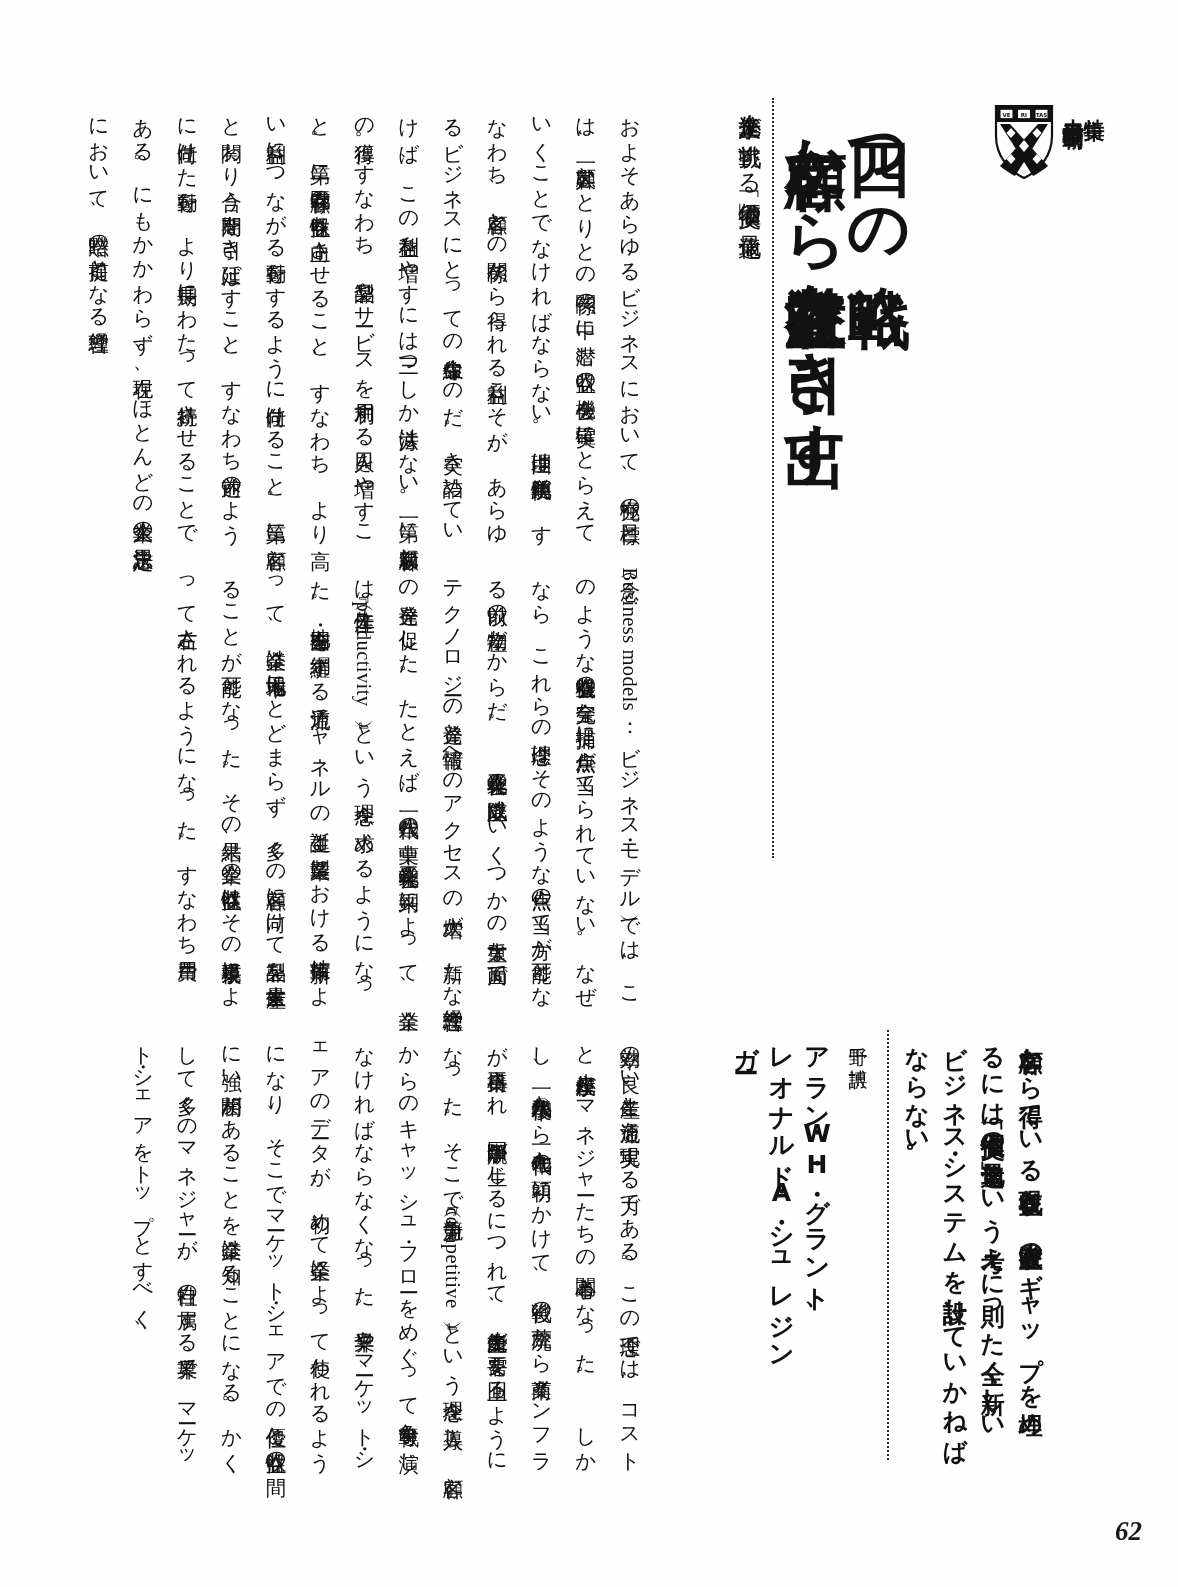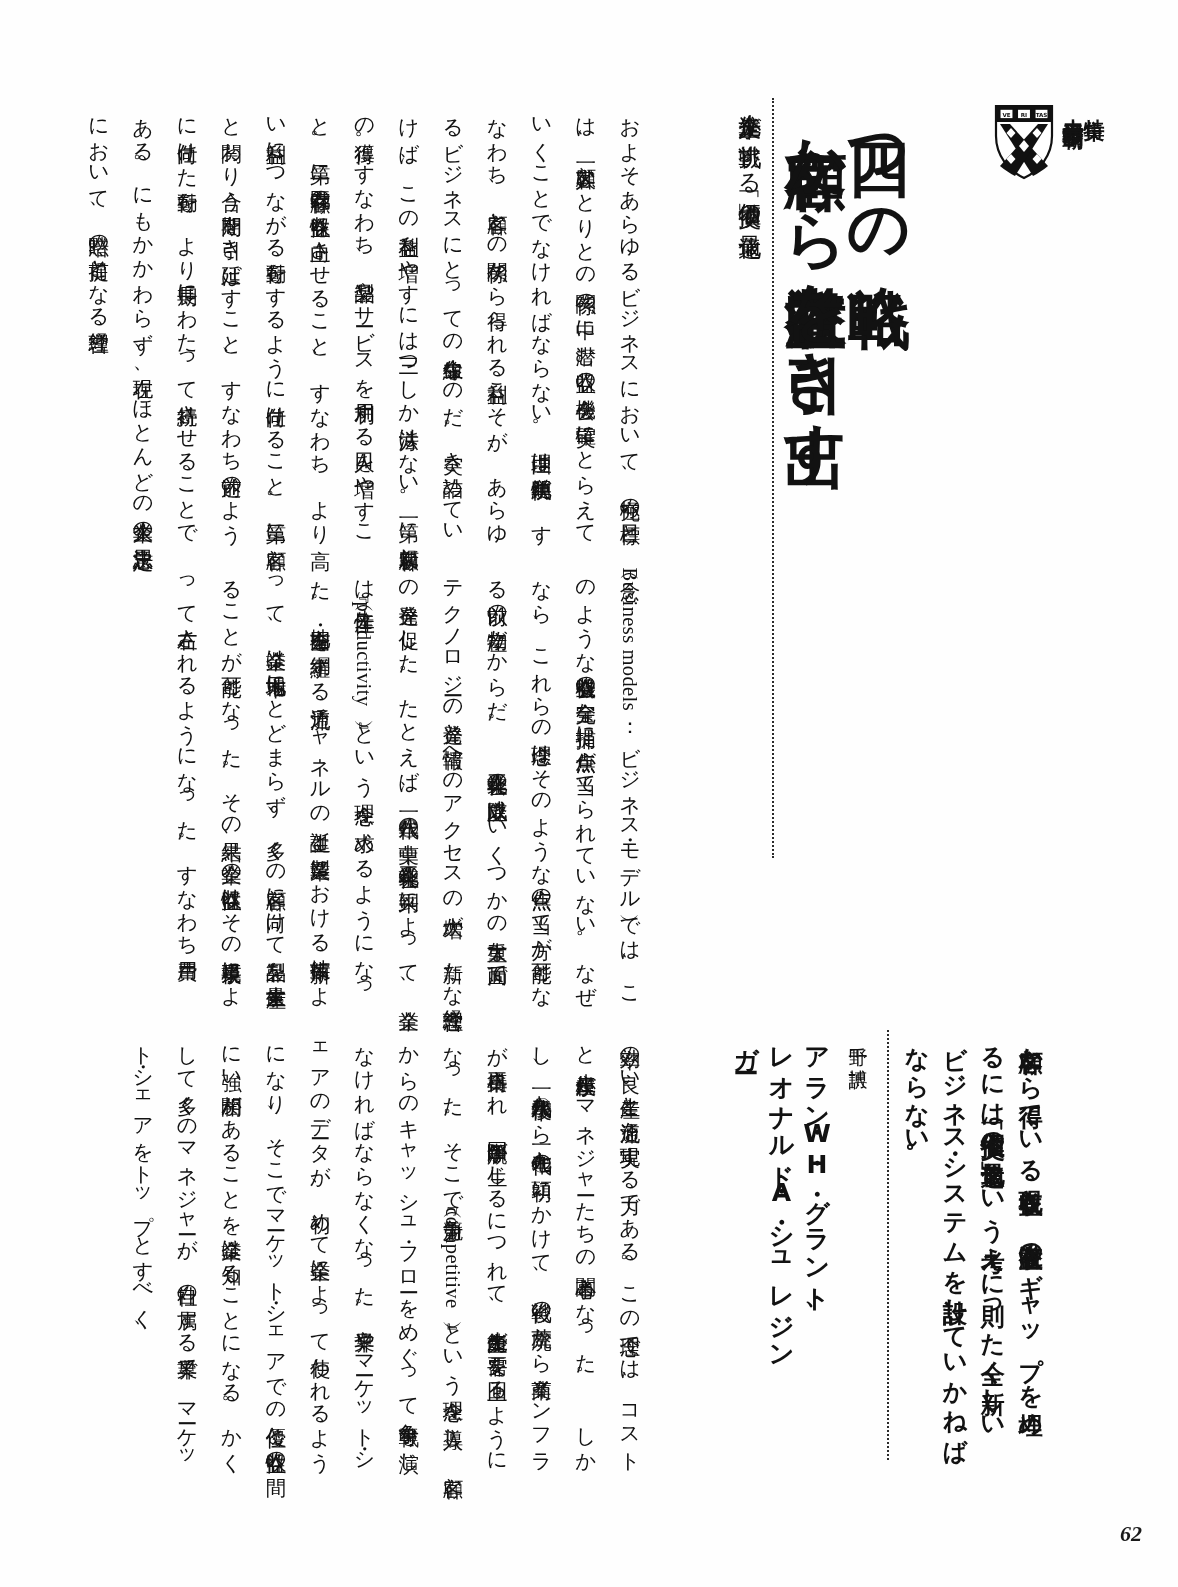--- a/index.html
+++ b/index.html
@@ -192,21 +192,21 @@
   }
 
   
   #folio {
     position: absolute;
     right: 36px;
     bottom: 40px;
     font-family: "Liberation Serif", "DejaVu Serif", serif;
     font-style: italic;
     font-weight: bold;
-    font-size: 22px;
+    font-size: 27px;
     color: #191919;
   }
 </style>
 </head>
 <body>
 
 <div id="page">
 
   <div id="masthead">
 

